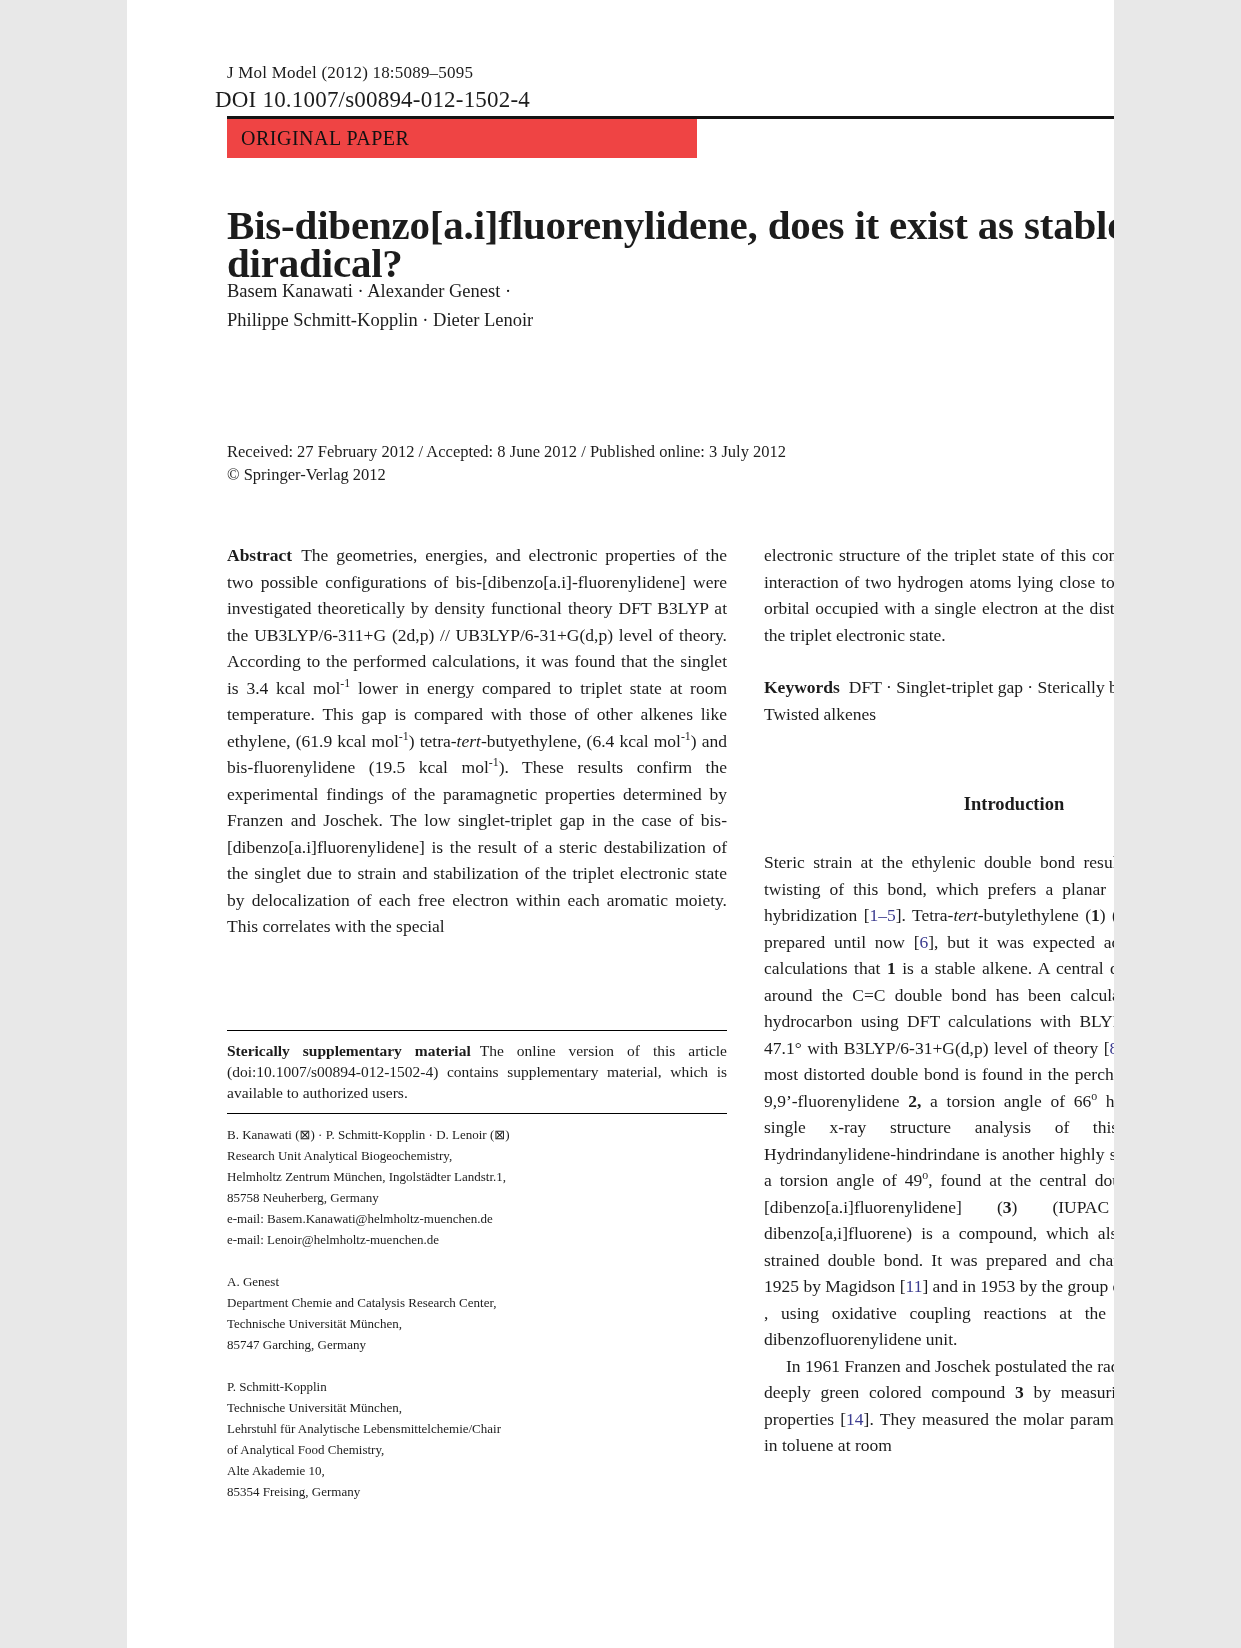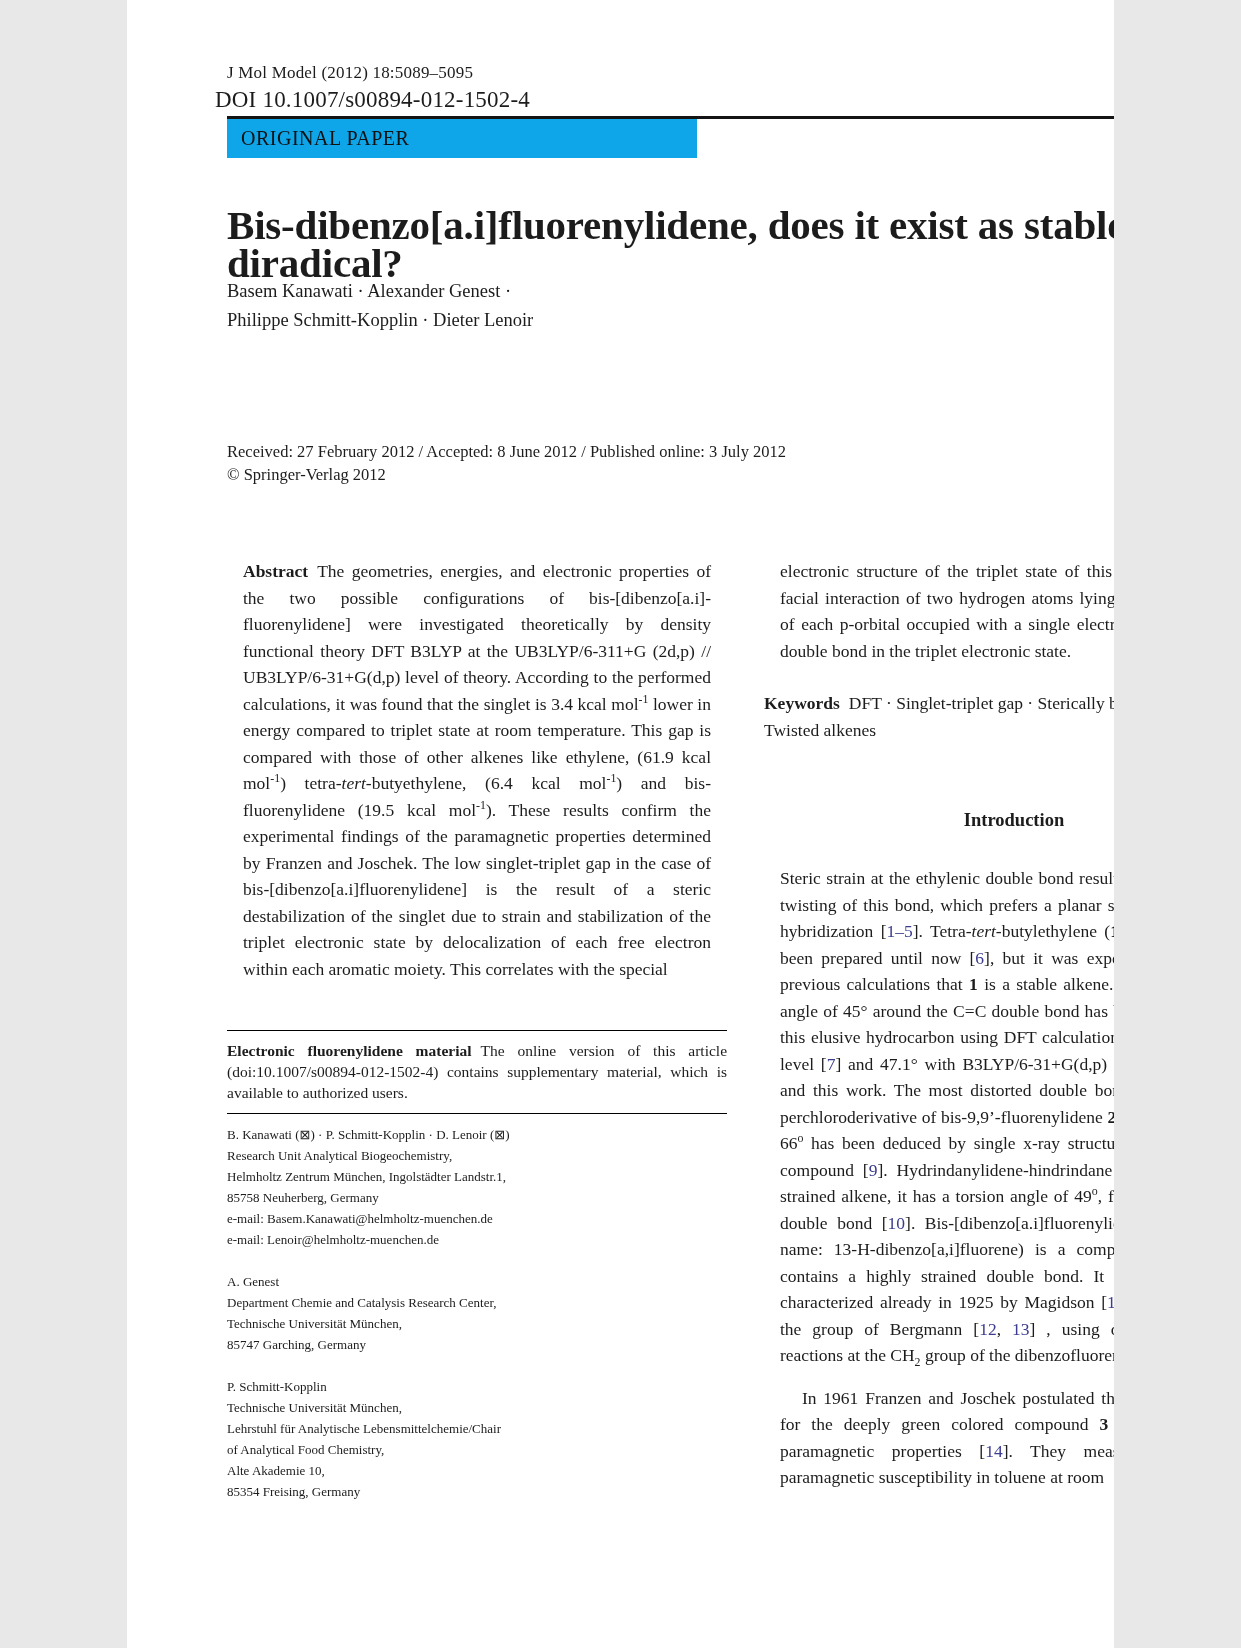--- a/index.html
+++ b/index.html
@@ -7,36 +7,36 @@
     position:relative; width:987px; height:1648px; margin:0 auto;
     background:#ffffff; color:#1c1c1c;
     font-family:"Liberation Serif", serif;
     overflow:hidden;
   }
   .journal-line { position:absolute; left:100px; top:63px; font-size:17px; letter-spacing:0.2px; }
   .doi-line     { position:absolute; left:88px; top:87px; font-size:23px; letter-spacing:0.2px; }
   .head-rule    { position:absolute; left:100px; top:116px; width:1037px; height:3px; background:#141414; }
   .section-label-box {
     position:absolute; left:100px; top:119px; width:470px; height:39px;
-    background:#0ea5e9; display:flex; align-items:center; padding-left:14px; box-sizing:border-box;
+    background:#ef4444; display:flex; align-items:center; padding-left:14px; box-sizing:border-box;
   }
   .section-label-box span { font-size:20px; letter-spacing:0.5px; color:#111; }
   .paper-title {
     position:absolute; left:100px; top:206px; width:1040px;
     font-size:41px; font-weight:bold; letter-spacing:-0.2px; margin:0; line-height:38px;
   }
   .authors {
     position:absolute; left:100px; top:277px; width:700px;
     font-size:18.5px; font-weight:normal; line-height:29px;
   }
   .dates-block { position:absolute; left:100px; top:441px; width:800px; font-size:16.5px; line-height:22.5px; }
   .col { position:absolute; top:542px; width:500px; }
   .col-left  { left:100px; }
   .col-right { left:637px; }
-  .body-par { margin:16px; font-size:17.5px; line-height:26.5px; text-align:justify; }
+  .body-par { margin:0; font-size:17.5px; line-height:26.5px; text-align:justify; }
   .par-label { font-weight:bold; margin-right:9px; }
   .keywords-par { margin:26px 0 0 0; font-size:17.5px; line-height:26.5px; text-align:left; }
   .intro-heading { margin:64px 0 0 0; font-size:18.5px; line-height:26px; font-weight:bold;text-align:center; }
   .intro-par1 { margin-top:32px; }
   .intro-par2 { margin-top:0; text-indent:22px; }
   sup { font-size:68%; line-height:0; }
   sub { font-size:68%; line-height:0; }
   .ref { color:#3b3b8f; }
   .footnotes { position:absolute; left:100px; top:1030px; width:500px; }
   .supp-note {
@@ -83,21 +83,21 @@
 
   <div class="col col-right">
     <p class="body-par">electronic structure of the triplet state of this compound, where facial interaction of two hydrogen atoms lying close to the lobes of each p-orbital occupied with a single electron at the distorted double bond in the triplet electronic state.</p>
     <p class="keywords-par"><span class="par-label">Keywords</span><span>DFT · Singlet-triplet gap · Sterically bulky alkenes · Twisted alkenes</span></p>
     <h2 class="intro-heading">Introduction</h2>
     <p class="body-par intro-par1">Steric strain at the ethylenic double bond results in torsion and in twisting of this bond, which prefers a planar structure due to sp<sup>2</sup> hybridization [<span class="ref">1–5</span>]. Tetra-<i>tert</i>-butylethylene (<b>1</b>) (Fig. <span class="ref">1</span>) has not been prepared until now [<span class="ref">6</span>], but it was expected according to previous calculations that <b>1</b> is a stable alkene. A central dihedral angle of 45° around the C=C double bond has been calculated for this elusive hydrocarbon using DFT calculations with BLYP/DZd level [<span class="ref">7</span>] and 47.1° with B3LYP/6-31+G(d,p) level of theory [<span class="ref">8</span>] and this work. The most distorted double bond is found in the perchloroderivative of bis-9,9’-fluorenylidene <b>2,</b> a torsion angle of 66<sup>o</sup> has been deduced by single x-ray structure analysis of this compound [<span class="ref">9</span>]. Hydrindanylidene-hindrindane is another highly strained alkene, it has a torsion angle of 49<sup>o</sup>, found at the central double bond [<span class="ref">10</span>]. Bis-[dibenzo[a.i]fluorenylidene] (<b>3</b>) (IUPAC name: 13-H-dibenzo[a,i]fluorene) is a compound, which also contains a highly strained double bond. It was prepared and characterized already in 1925 by Magidson [<span class="ref">11</span>] and in 1953 by the group of Bergmann [<span class="ref">12</span>, <span class="ref">13</span>] , using oxidative coupling reactions at the CH<sub>2</sub> group of the dibenzofluorenylidene unit.</p>
     <p class="body-par intro-par2">In 1961 Franzen and Joschek postulated the radical character for the deeply green colored compound <b>3</b> by measuring its paramagnetic properties [<span class="ref">14</span>]. They measured the molar paramagnetic susceptibility in toluene at room</p>
   </div>
 
   <div class="footnotes">
-    <div class="supp-note"><span class="par-label">Electronic fluorenylidene material</span><span>The online version of this article (doi:10.1007/s00894-012-1502-4) contains supplementary material, which is available to authorized users.</span></div>
+    <div class="supp-note"><span class="par-label">Sterically supplementary material</span><span>The online version of this article (doi:10.1007/s00894-012-1502-4) contains supplementary material, which is available to authorized users.</span></div>
     <div class="affils">
       <div class="affil-block">B. Kanawati (<span class="env">⊠</span>) · P. Schmitt-Kopplin · D. Lenoir (<span class="env">⊠</span>)<br>Research Unit Analytical Biogeochemistry,<br>Helmholtz Zentrum München, Ingolstädter Landstr.1,<br>85758 Neuherberg, Germany<br>e-mail: Basem.Kanawati@helmholtz-muenchen.de<br>e-mail: Lenoir@helmholtz-muenchen.de</div>
       <div class="affil-block">A. Genest<br>Department Chemie and Catalysis Research Center,<br>Technische Universität München,<br>85747 Garching, Germany</div>
       <div class="affil-block">P. Schmitt-Kopplin<br>Technische Universität München,<br>Lehrstuhl für Analytische Lebensmittelchemie/Chair<br>of Analytical Food Chemistry,<br>Alte Akademie 10,<br>85354 Freising, Germany</div>
     </div>
   </div>
 
   <div class="springer-logo">
     <span class="springer-knight">♘</span>
     <span class="springer-word">Springer</span>

